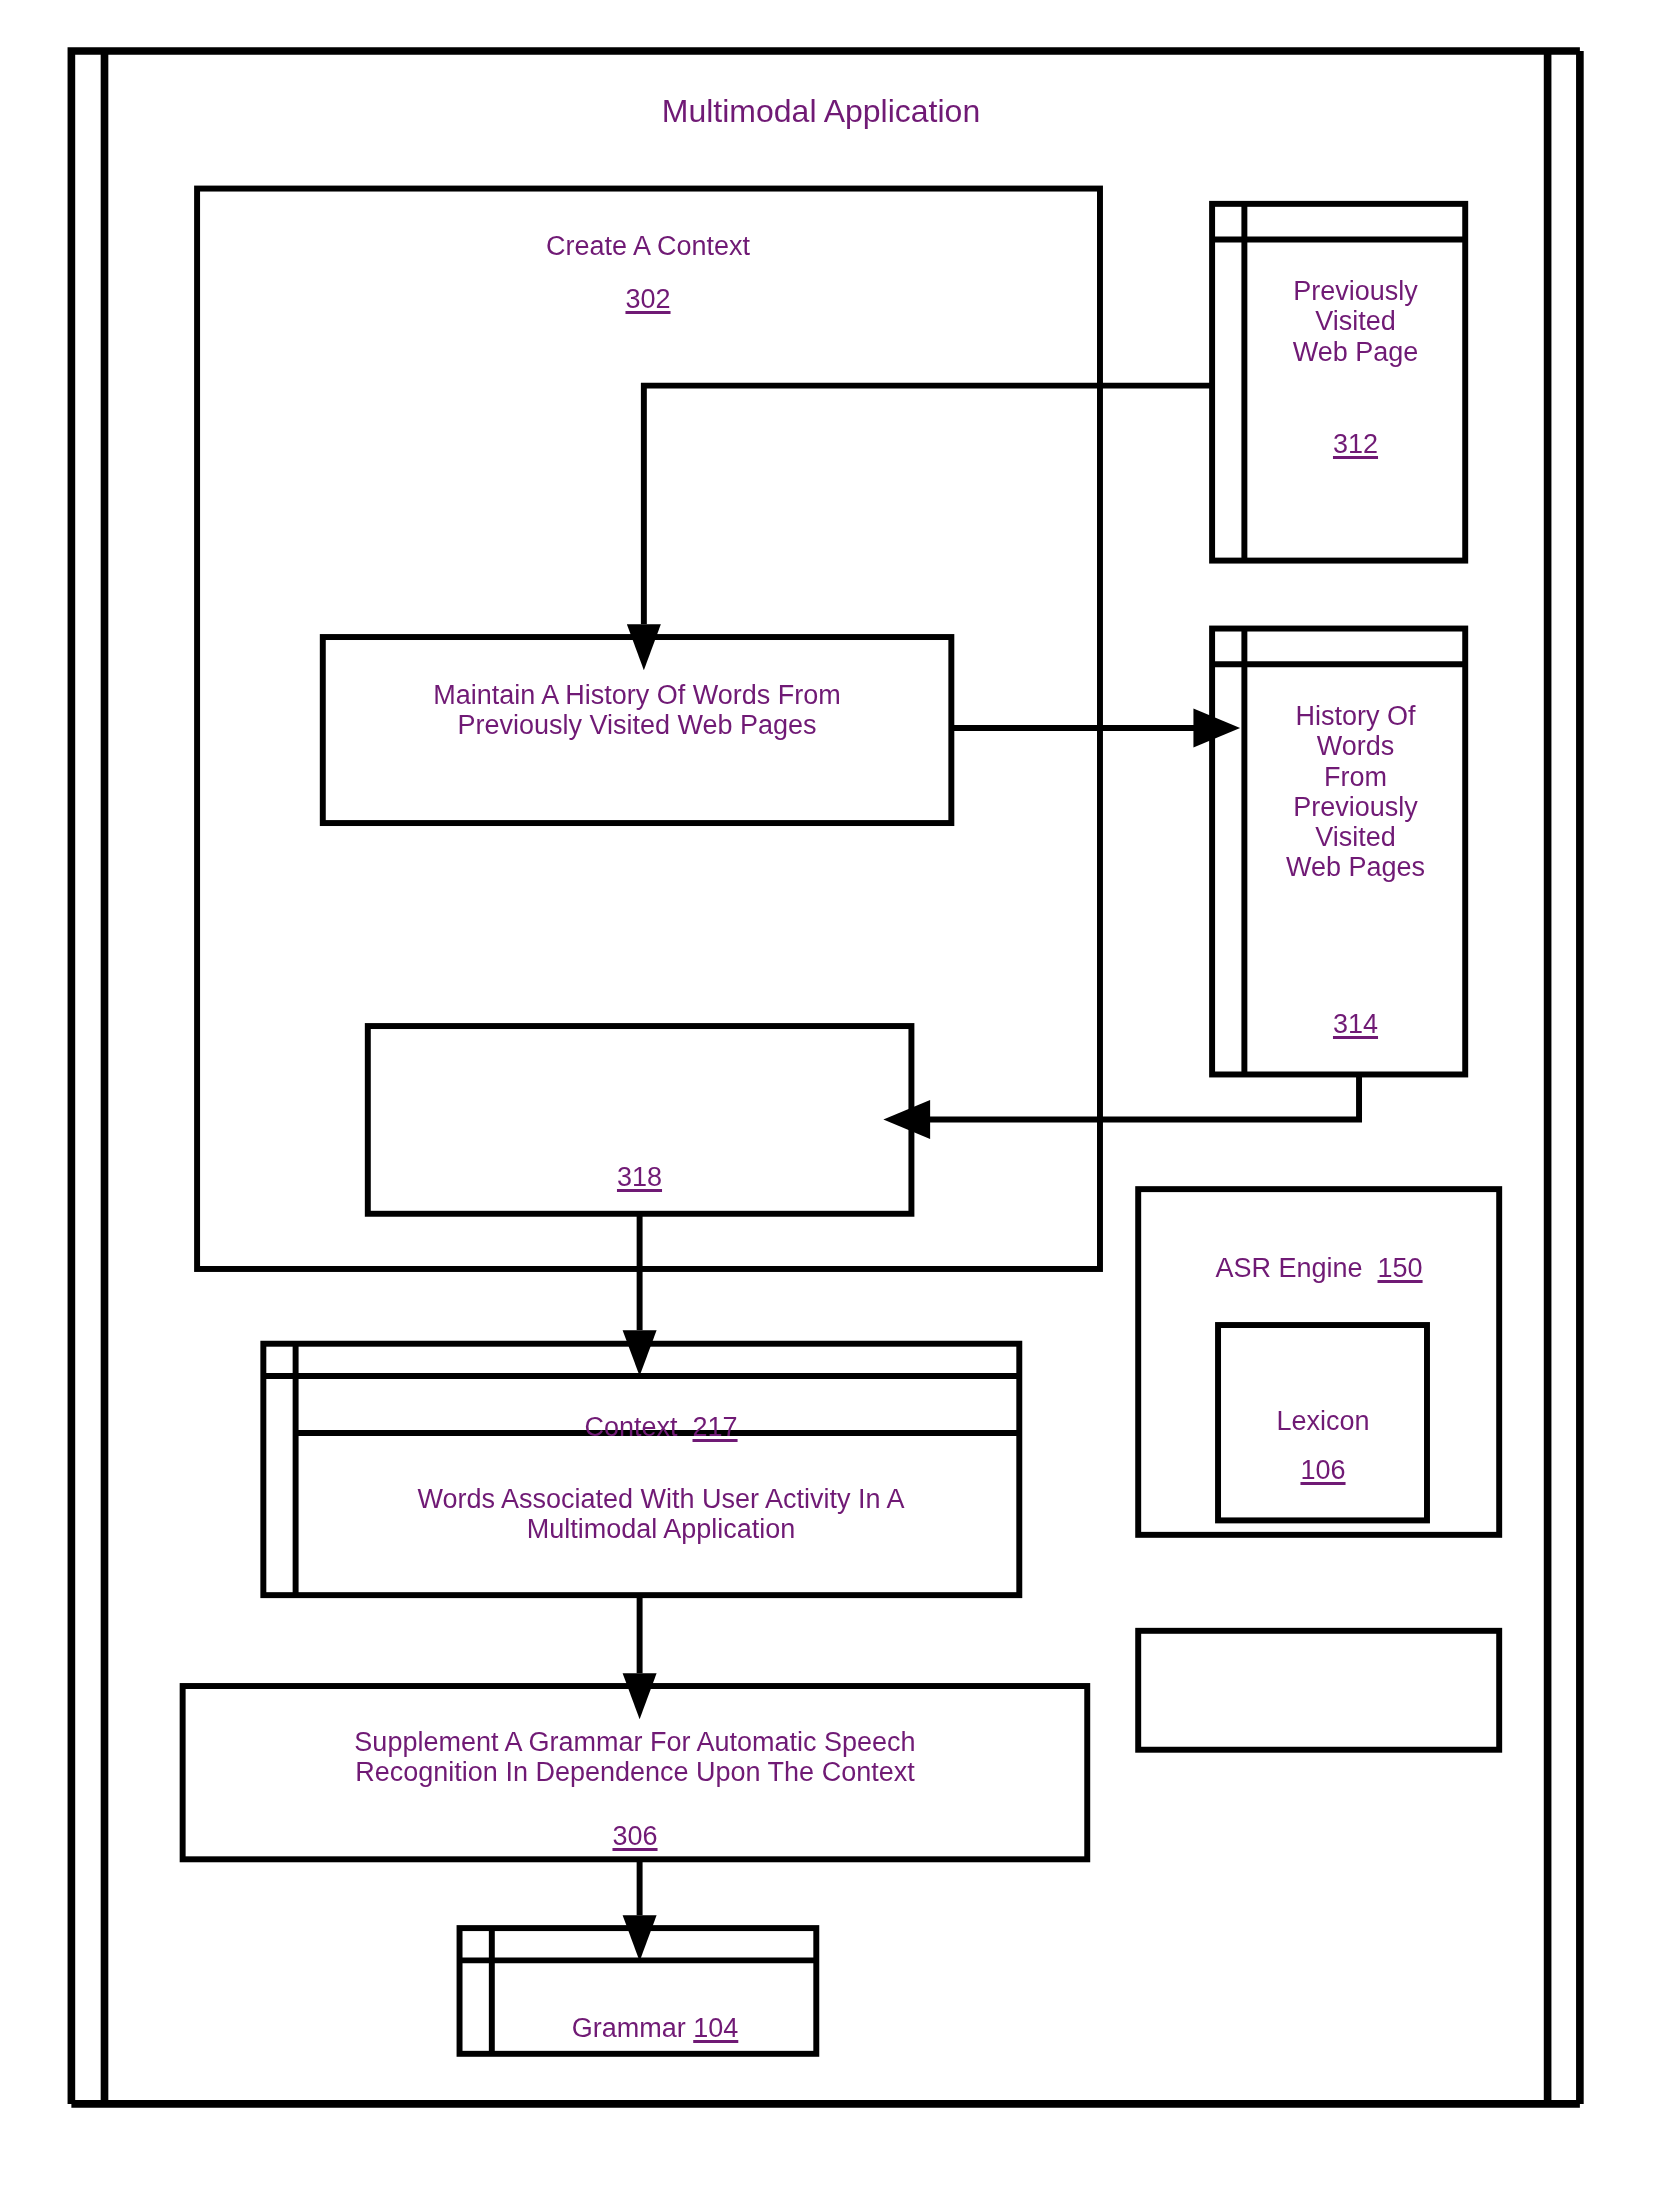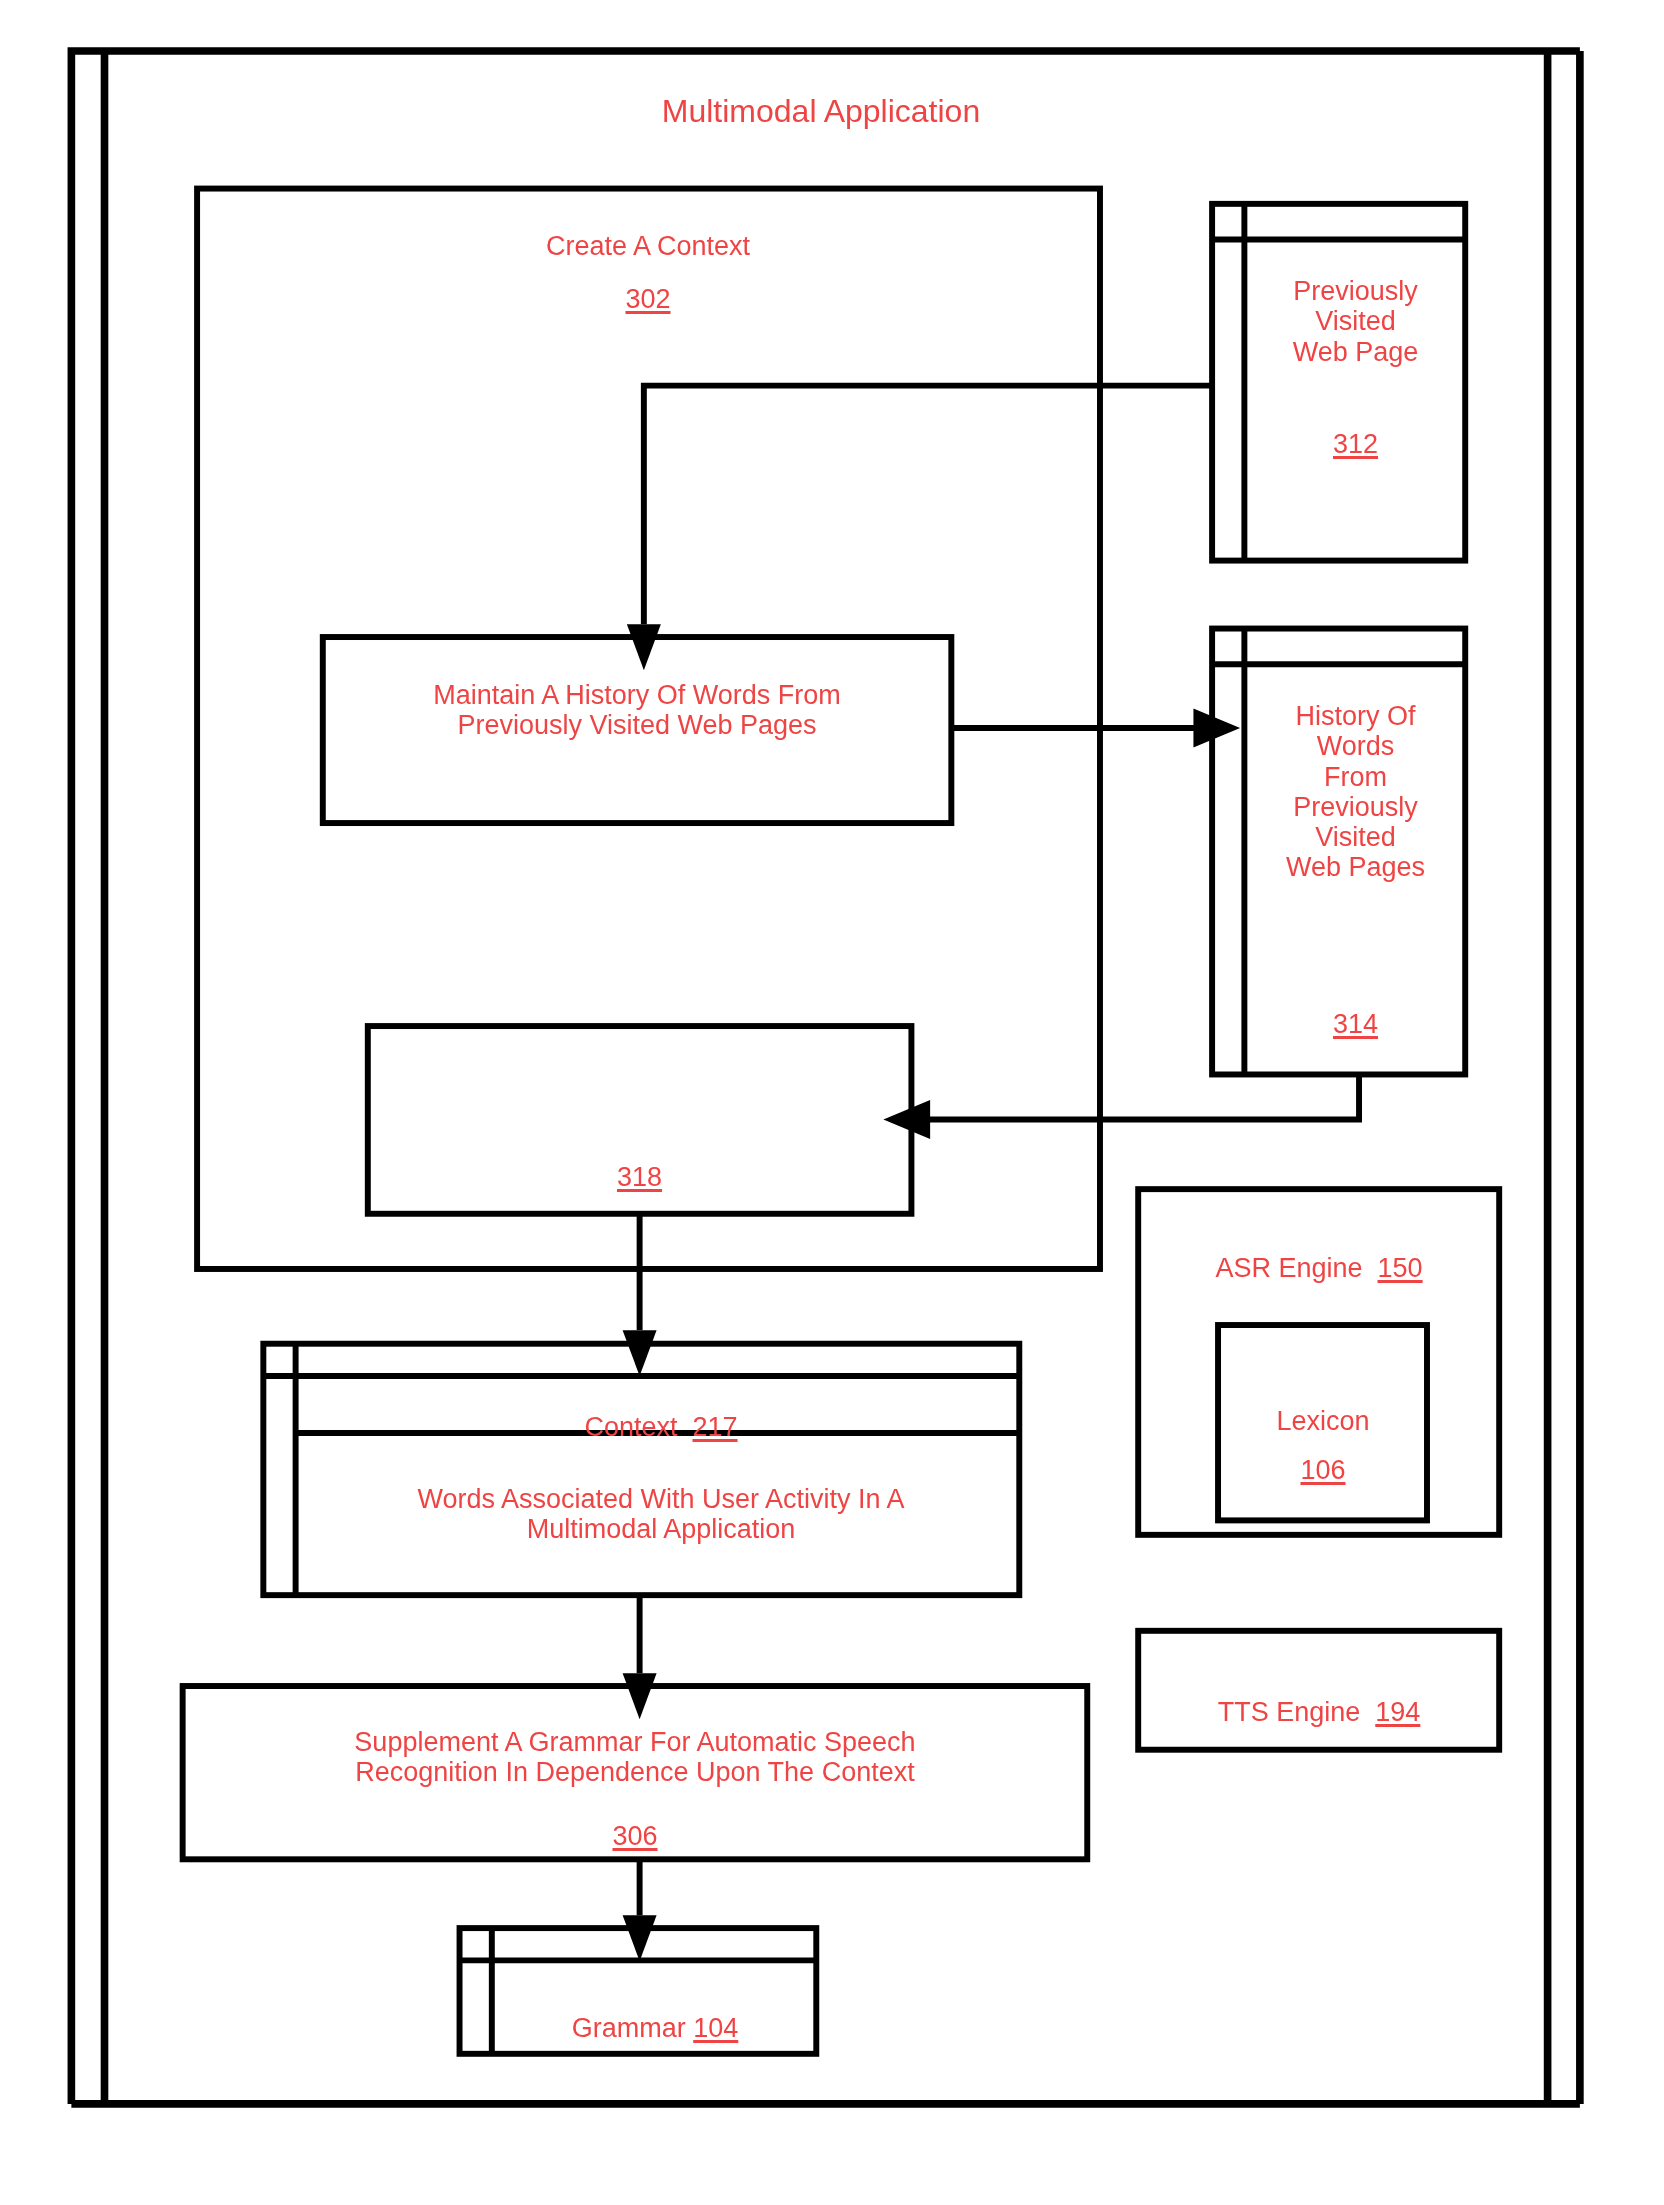--- a/index.html
+++ b/index.html
@@ -23,21 +23,21 @@
     position: absolute;
     left: 0;
     top: 0;
     width: 1664px;
     height: 2205px;
   }
   .lbl {
     position: absolute;
     text-align: center;
     line-height: 1.12;
-    color: #ef4444;
+    color: #701a75;
     font-family: "Liberation Sans", sans-serif;
     white-space: pre-line;
   }
   .u {
     text-decoration: underline;
     text-underline-offset: 2.5px;
     text-decoration-thickness: 2.5px;
   }
   .f37 { font-size: 27px; }
   .f38 { font-size: 32px; }
@@ -188,23 +188,20 @@
 
   <div class="lbl f37" style="left:302px; top:1382px; width:718px;">
     <span>Context</span>&nbsp;&nbsp;<span class="u">217</span>
   </div>
 
   <div class="lbl f37" style="left:302px; top:1454px; width:718px;">
     <span>Words Associated With User Activity In A
 Multimodal Application</span>
   </div>
 
-  <div class="lbl f37" style="left:1149px; top:1667px; width:340px;">
-    <span>TTS Engine</span>&nbsp;&nbsp;<span class="u">194</span>
-  </div>
 
   <div class="lbl f37" style="left:191px; top:1697px; width:888px;">
     <span>Supplement A Grammar For Automatic Speech
 Recognition In Dependence Upon The Context</span>
   </div>
   <div class="lbl f37" style="left:191px; top:1791px; width:888px;">
     <span class="u">306</span>
   </div>
 
   <div class="lbl f37" style="left:497px; top:1983px; width:316px;">

